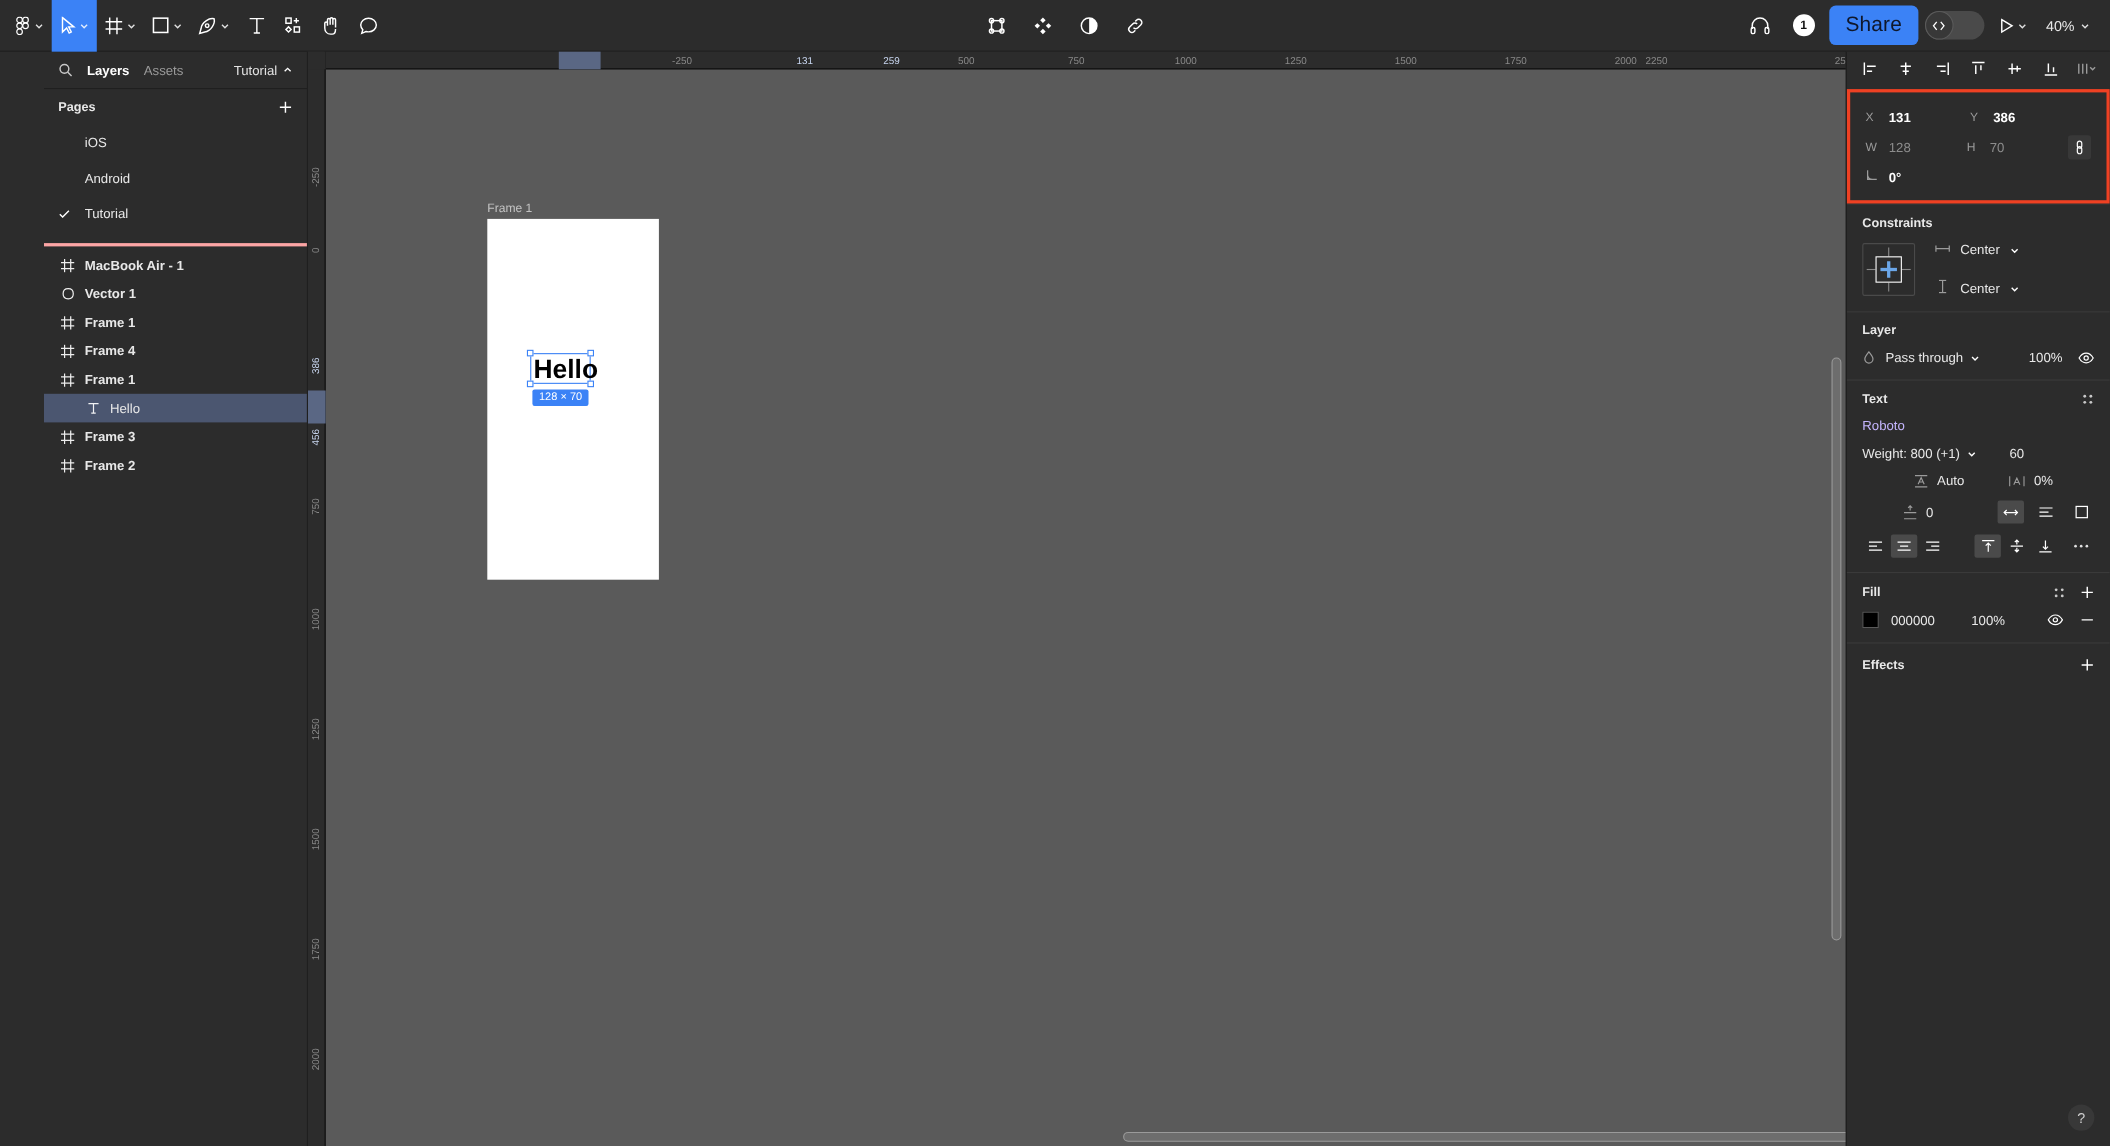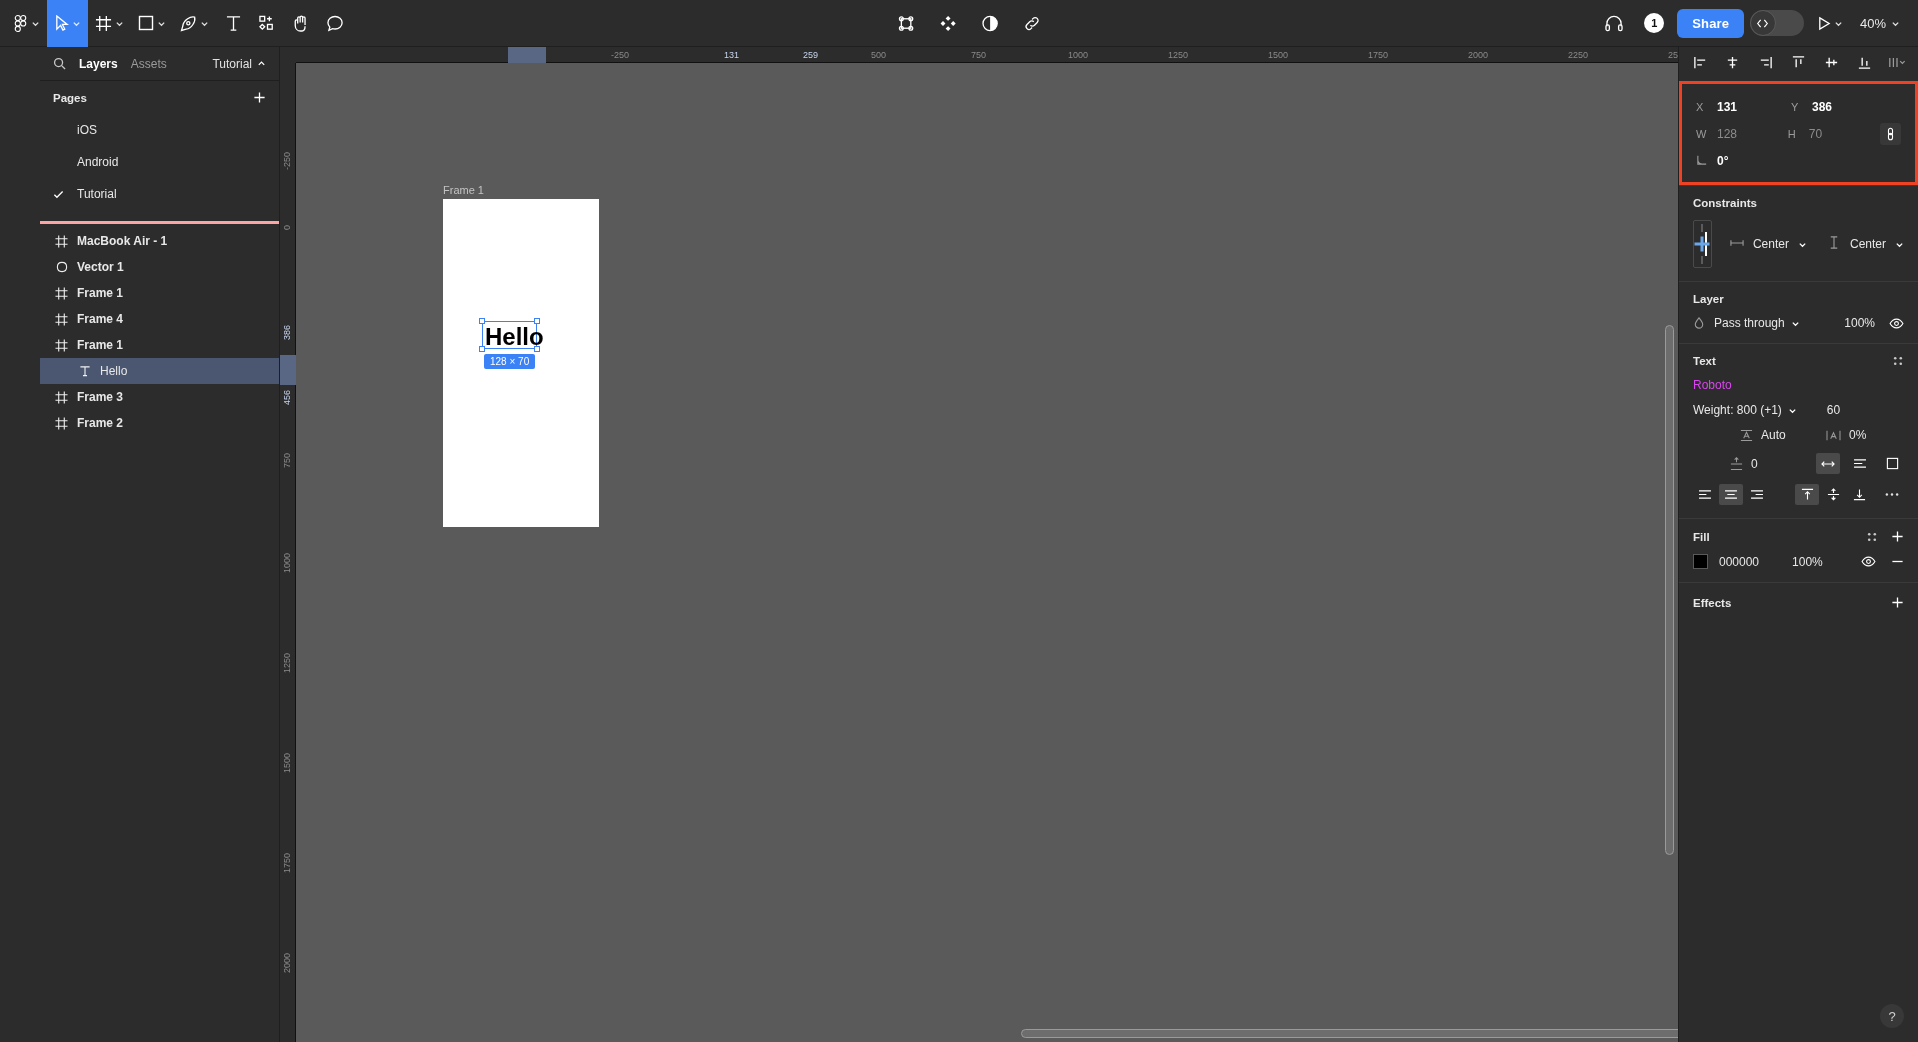--- a/index.html
+++ b/index.html
@@ -32,21 +32,21 @@
   .caret { width: 9px; height: 9px; opacity: .85; }
   .tb-center {
     position: absolute; left: 50%; transform: translateX(-44%);
     display: flex; align-items: center; gap: 8px;
   }
   .tb-right {
     margin-left: auto; display: flex; align-items: center;
     gap: 6px; padding-right: 14px;
   }
   .share-btn {
-    background: #3b82f6; color: #ffffff; font-size: 13px; font-weight: bold;
+    background: #3b82f6; color: #0f172a; font-size: 19px; font-weight: normal;
     border-radius: 6px; padding: 7px 15px; cursor: pointer; letter-spacing:.1px;
   }
   .code-toggle {
     width: 54px; height: 26px; border-radius: 13px; background: #4a4a4a;
     display: flex; align-items: center; cursor: pointer; position: relative;
   }
   .code-toggle .knob {
     width: 26px; height: 26px; border-radius: 50%; background: #383838;
     display: flex; align-items: center; justify-content: center;
     border: 1px solid #5a5a5a;
@@ -195,27 +195,27 @@
 
   .constraint-row { display: flex; gap: 18px; margin-top: 11px; align-items: center; }
   .cgrid {
     width: 48px; height: 48px; border: 1px solid #4a4a4a; border-radius: 2px;
     position: relative; cursor: pointer;
   }
   .cgrid .inner { position: absolute; left: 11px; top: 11px; right: 11px; bottom: 11px; border: 1px solid #fff; }
   .cgrid .bar { position: absolute; background: #8a8a8a; }
   .cgrid .plus-v { position: absolute; left: 50%; top: 50%; width: 3px; height: 15px; background: #6ba6e8; transform: translate(-50%,-50%); }
   .cgrid .plus-h { position: absolute; left: 50%; top: 50%; width: 15px; height: 3px; background: #6ba6e8; transform: translate(-50%,-50%); }
-  .cdrops { display: flex; flex-direction: row; gap: 20px; }
+  .cdrops { display: flex; flex-direction: column; gap: 20px; }
   .cdrop { display: flex; align-items: center; gap: 9px; font-size: 12px; color: #e8e8e8; cursor: pointer; }
 
   .row { display: flex; align-items: center; margin-top: 11px; font-size: 12px; color: #e8e8e8; }
   .row .opacity { margin-left: auto; margin-right: 14px; font-size: 12px; }
 
-  .txt-font { font-size: 12px; color: #d946ef; margin-top: 11px; }
+  .txt-font { font-size: 12px; color: #c4b5fd; margin-top: 11px; }
   .txt-weight-row { display: flex; align-items: center; margin-top: 11px; font-size: 12px; color: #e8e8e8; }
   .txt-size { margin-left: 30px; }
   .txt-row2 { display: flex; align-items: center; margin-top: 11px; font-size: 12px; color: #e8e8e8; gap: 8px; justify-content: flex-end; }
   .txt-row2 .grp { display: flex; align-items: center; gap: 8px; width: 78px; }
   .tgl-btn { width: 24px; height: 21px; display: flex; align-items: center; justify-content: center; border-radius: 2px; cursor: pointer; }
   .tgl-btn.on { background: #4a4a4a; }
   .align-icons { display: flex; align-items: center; margin-top: 10px; gap: 2px; }
   .align-icons .spacer { width: 22px; }
 
   .fill-row { display: flex; align-items: center; margin-top: 11px; font-size: 12px; color: #e8e8e8; }
@@ -558,21 +558,21 @@
         <div class="rtick" style="left:331px;">-250</div>
         <div class="rtick hl" style="left:444px;">131</div>
         <div class="rtick hl" style="left:523px;">259</div>
         <div class="rtick" style="left:591px;">500</div>
         <div class="rtick" style="left:691px;">750</div>
         <div class="rtick" style="left:788px;">1000</div>
         <div class="rtick" style="left:888px;">1250</div>
         <div class="rtick" style="left:988px;">1500</div>
         <div class="rtick" style="left:1088px;">1750</div>
         <div class="rtick" style="left:1188px;">2000</div>
-        <div class="rtick" style="left:1288px;">2250</div>
+        <div class="rtick" style="left:1216px;">2250</div>
         <div class="rtick" style="left:1388px;">2500</div>
         <div class="rtick" style="left:1488px;">2750</div>
         <div class="rtick" style="left:1588px;">3000</div>
       </div>
 
       <div class="ruler-v">
         <div class="rsel-v" style="top:308px; height:30px;"></div>
         <div class="rtick-v" style="top:105px;">-250</div>
         <div class="rtick-v" style="top:178px;">0</div>
         <div class="rtick-v hl" style="top:278px;">386</div>

